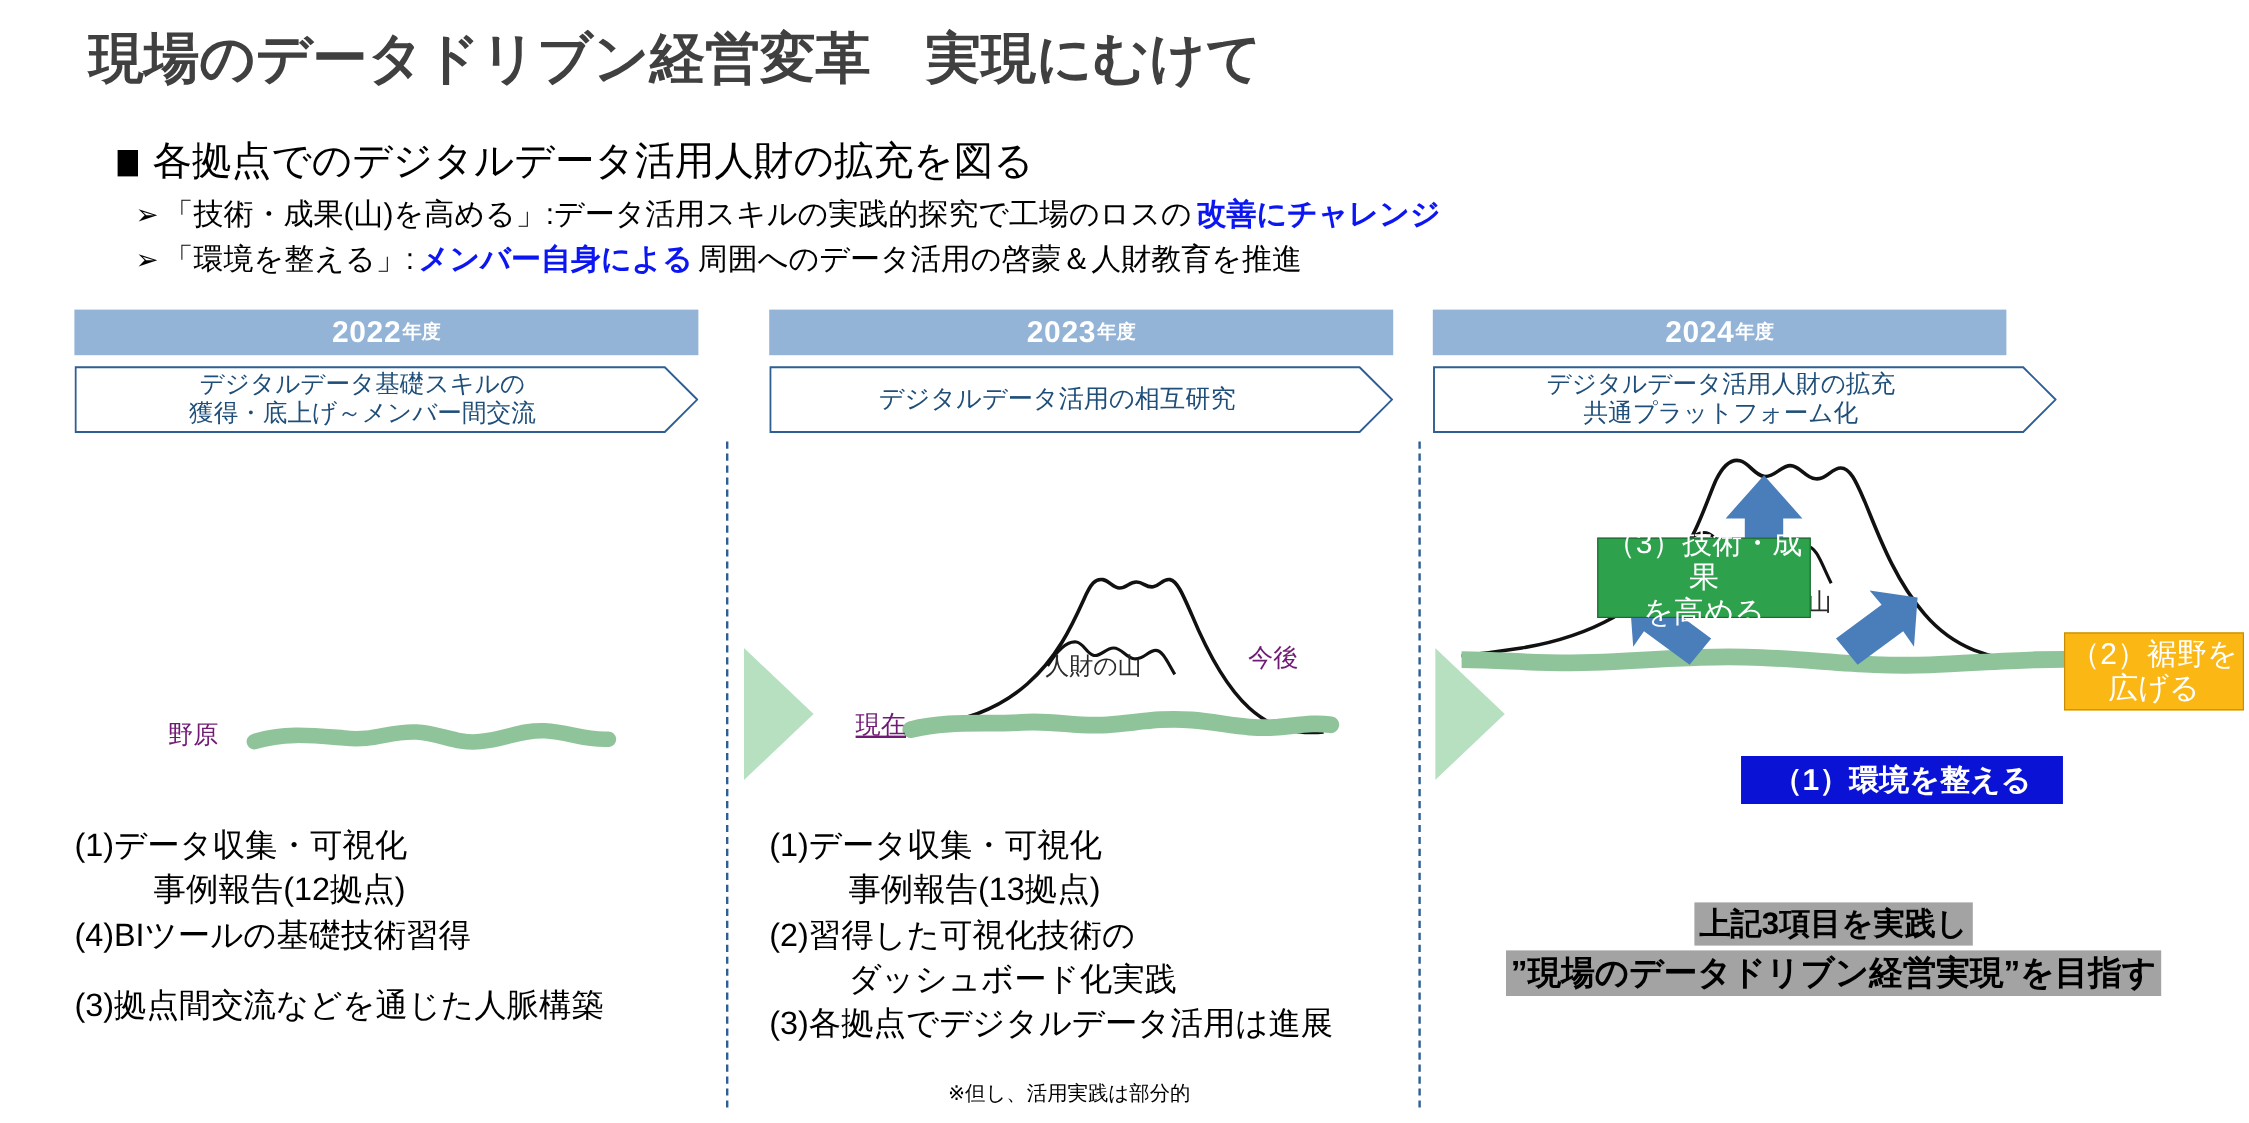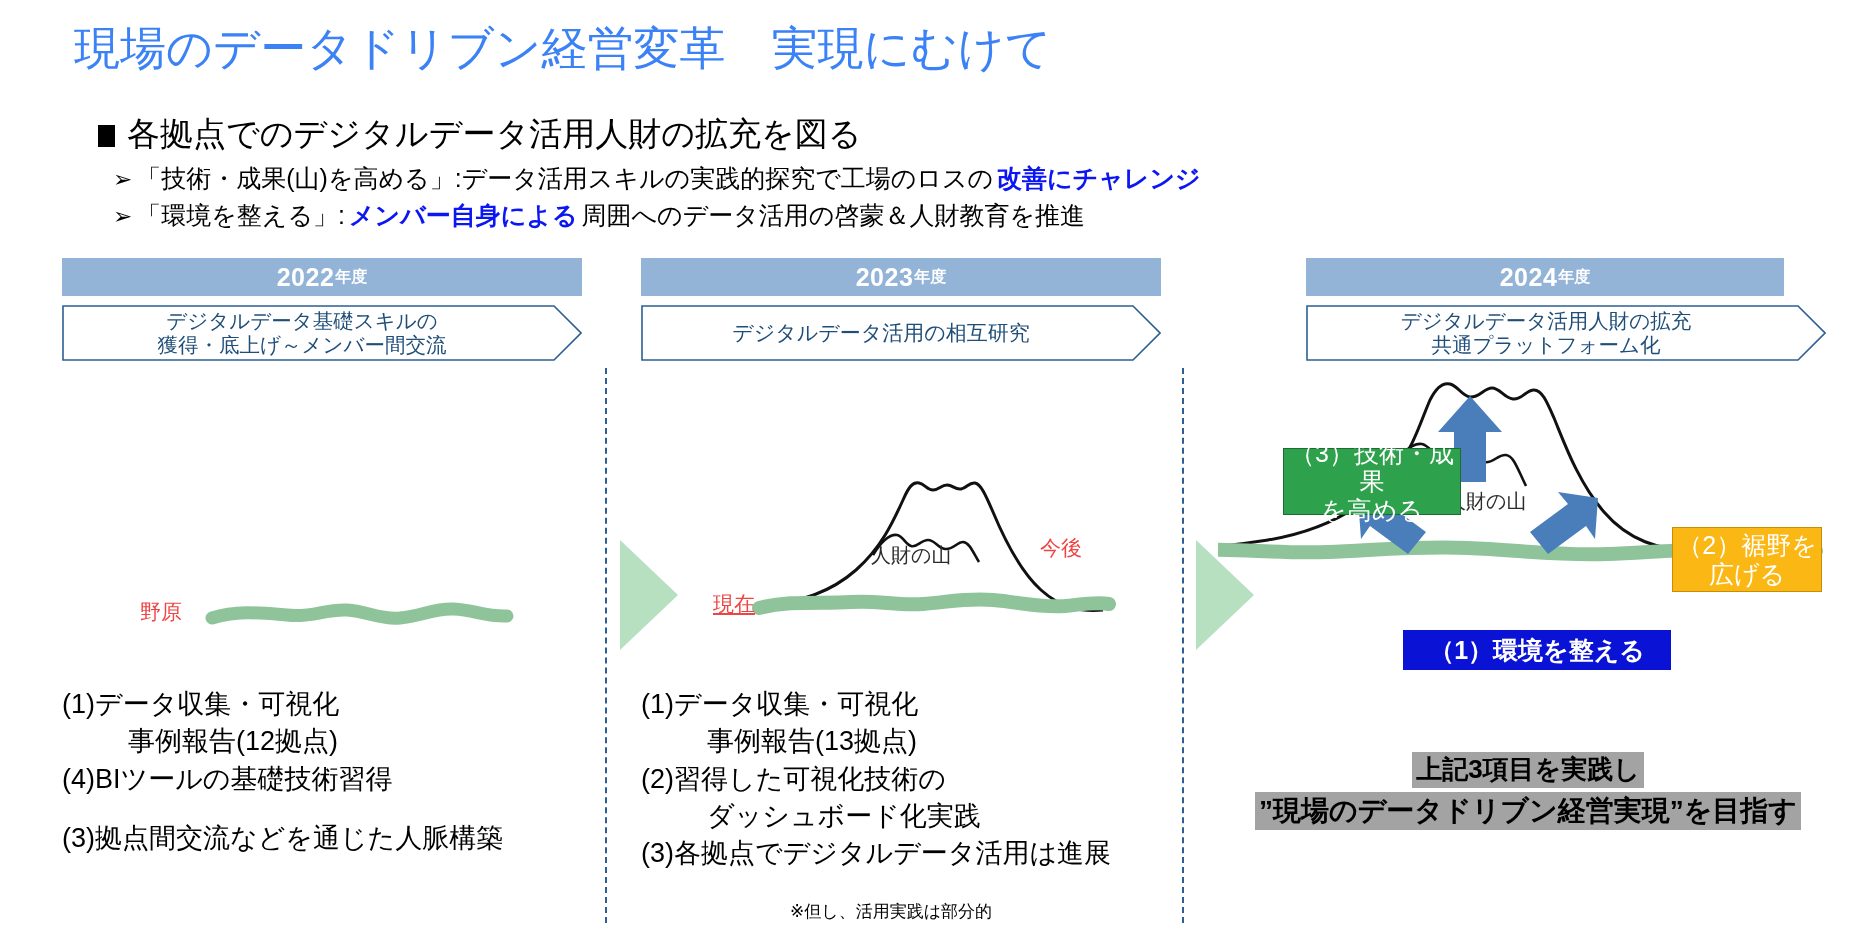--- a/index.html
+++ b/index.html
@@ -8,22 +8,22 @@
     background: #ffffff;
     font-family: "Liberation Sans", "DejaVu Sans", sans-serif;
     color: #000;
     overflow: hidden;
   }
   #slide { position: relative; width: 1874px; height: 936px; background: #fff; }
 
   
   .slide-title {
     position: absolute; left: 74px; top: 18px;
-    font-size: 46px; font-weight: 400; letter-spacing: 0px;
-    color: #3b82f6; white-space: nowrap;
+    font-size: 46px; font-weight: 700; letter-spacing: 0px;
+    color: #404040; white-space: nowrap;
   }
 
   
   .bullet-l1 {
     position: absolute; left: 70px; top: 112px;
     font-size: 33px; font-weight: 400; color: #000; white-space: nowrap;
     display: flex; align-items: center; gap: 12px; margin-left: 28px;
   }
   .sq-marker {
     width: 17px; height: 22px; background: #000; display: inline-block;
@@ -35,21 +35,21 @@
   }
   .bullet-l2.b1 { left: 113px; top: 162px; }
   .bullet-l2.b2 { left: 113px; top: 199px; }
   .arrow-marker { color: #000; font-size: 23px; }
   .blue-em { color: #0C16F2; font-weight: 700; }
 
   
   .col { position: absolute; top: 258px; }
   .col-1 { left: 62px;   width: 520px; }
   .col-2 { left: 641px;  width: 520px; }
-  .col-3 { left: 1264px; width: 520px; padding-left: 42px; }
+  .col-3 { left: 1152px; width: 520px; padding-left: 42px; }
 
   .year-bar {
     height: 38px; background: #93B3D7;
     display: flex; align-items: center; justify-content: center;
     color: #ffffff; font-weight: 700;
   }
   .year-bar .yr { font-size: 25px; letter-spacing: 0.5px; }
   .year-bar .nendo { font-size: 16px; margin-left: 1px; }
 
   
@@ -70,31 +70,31 @@
   }
   .vdash.d1 { left: 605px; }
   .vdash.d2 { left: 1182px; }
 
   
   .green-arrow { position: absolute; }
 
   
   .scene { position: absolute; }
   .scene-label {
-    position: absolute; font-size: 21px; color: #ef4444; white-space: nowrap;
+    position: absolute; font-size: 21px; color: #701a75; white-space: nowrap;
   }
   .mt-label {
     position: absolute; font-size: 20px; color: #2b2b2b; white-space: nowrap;
   }
 
   
   .callout {
     position: absolute; display: flex; align-items: center; justify-content: center;
     text-align: center; color: #ffffff; font-size: 25px; line-height: 1.14;
-    font-weight: 400; white-space: pre-line;
+    font-weight: 400; white-space: pre-line; margin-left: 48px;
   }
   .callout.green  { background: #2EA14C; border: 1.5px solid #1d6b33; }
   .callout.orange { background: #FBB714; border: 1.5px solid #c98c05; }
   .callout.blue   { background: #0A12D6; border: 1.5px solid #0A12D6; font-weight: bold; }
 
   
   .list { position: absolute; font-size: 27px; color: #000; line-height: 1.38; }
   .list .li { white-space: nowrap; }
   .list .indent { padding-left: 66px; }
   .note {

